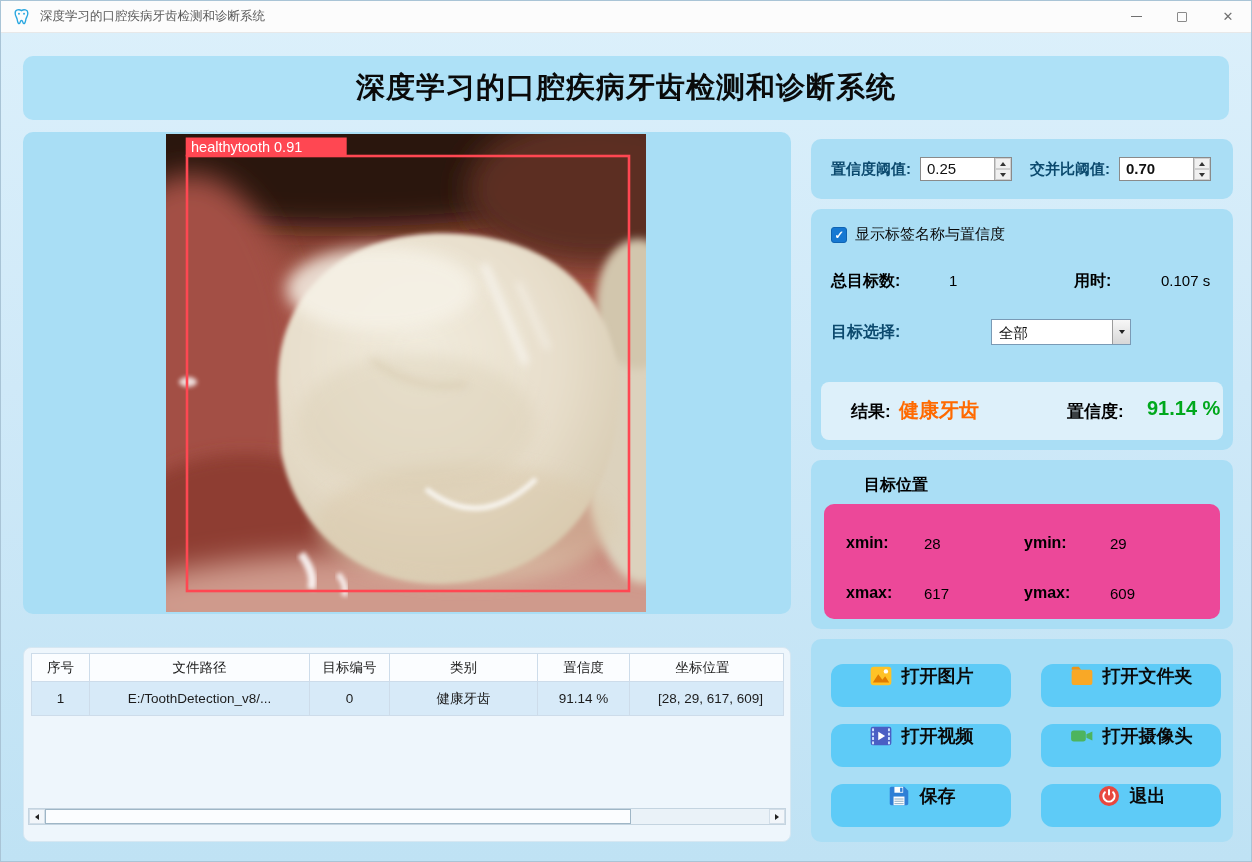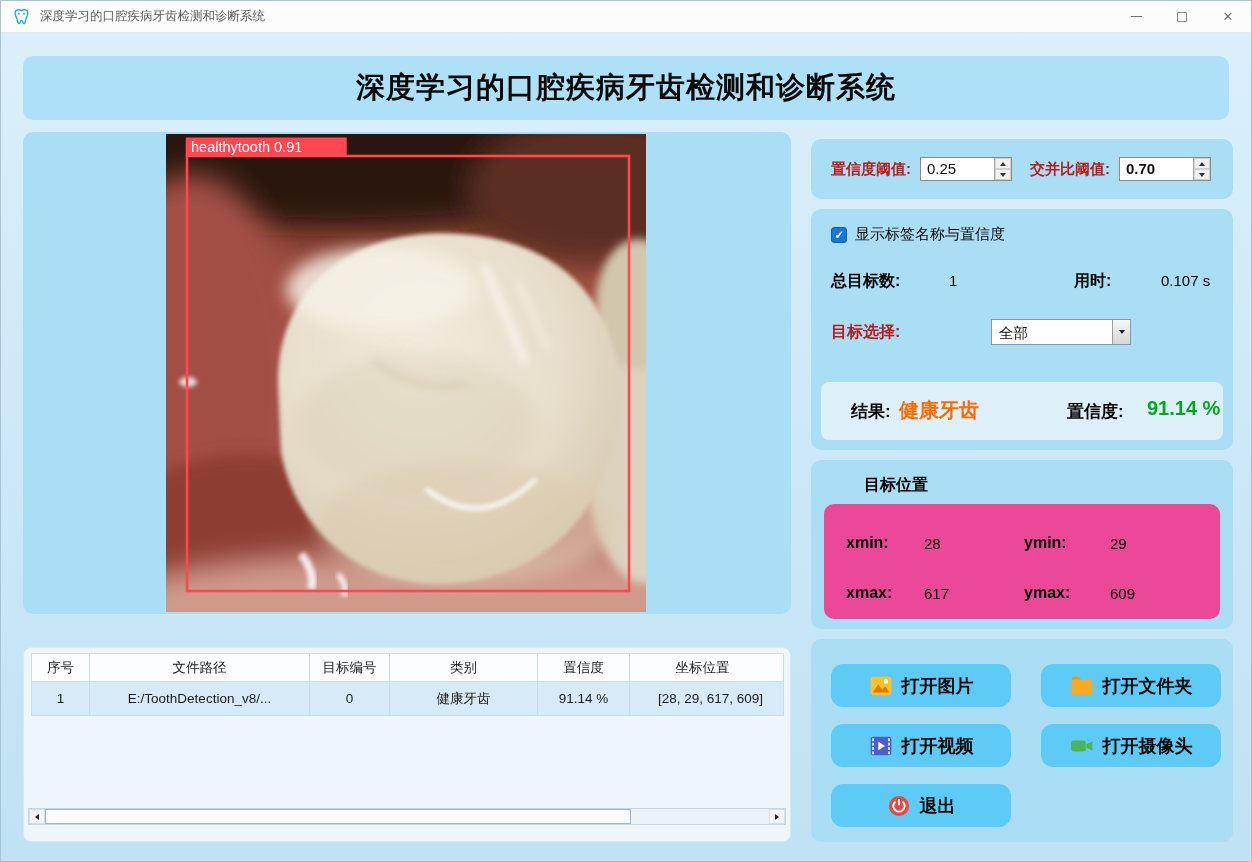--- a/index.html
+++ b/index.html
@@ -26,21 +26,21 @@
   .image-frame svg { display:block; }
 
   
   .rpanel { position:absolute; left:810px; width:422px; background:#aadef5; border-radius:10px; }
   .p-thresholds { top:105px; height:60px; display:flex; align-items:center; }
   .p-detect     { top:175px; height:184px; }
   .p-result     { top:338px; height:78px; }
   .p-position   { top:426px; height:169px; }
   .p-buttons    { top:605px; height:203px; }
 
-  .lbl { font-weight:700; color:#b91c1c; font-size:15px; }
+  .lbl { font-weight:700; color:#0c4a6e; font-size:15px; }
 
   
   .spinbox { display:inline-flex; width:92px; height:24px; background:#fff; border:1px solid #8a8a8a; }
   .spin-value { flex:1; font-size:15px; color:#111; padding:2px 0 0 6px; }
   .spin-btns { width:17px; display:flex; flex-direction:column; border-left:1px solid #aaa; }
   .spin-btn { flex:1; background:#f0f0f0; display:flex; align-items:center; justify-content:center; border:1px solid #cfcfcf; }
   .tri-up   { width:0; height:0; border-left:3.5px solid transparent; border-right:3.5px solid transparent; border-bottom:4.5px solid #333; }
   .tri-down { width:0; height:0; border-left:3.5px solid transparent; border-right:3.5px solid transparent; border-top:4.5px solid #333; }
 
   .p-thresholds .lbl1 { margin-left:20px; }
@@ -77,21 +77,21 @@
   .pos-inner { position:absolute; left:13px; right:13px; top:44px; bottom:10px; background:#ec4899; border-radius:10px;text-align:center; }
   .pos-inner .pl { position:absolute; font-size:16px; font-weight:700; }
   .pos-inner .pv { position:absolute; font-size:15px; }
   .xmin-l { left:22px;  top:30px; }  .xmin-v { left:100px; top:31px; }
   .ymin-l { left:200px; top:30px; }  .ymin-v { left:286px; top:31px; }
   .xmax-l { left:22px;  top:80px; }  .xmax-v { left:100px; top:81px; }
   .ymax-l { left:200px; top:80px; }  .ymax-v { left:286px; top:81px; }
 
   
   .btn-grid { position:absolute; left:20px; right:20px; top:25px; display:grid; grid-template-columns:180px 180px; grid-column-gap:30px; grid-row-gap:17px; justify-content:space-between; }
-  .app-btn { height:43px; background:#5ecbf7; border:none; border-radius:12px; display:flex; align-items:center; justify-content:center; cursor:pointer; }
+  .app-btn { height:43px; background:#5ecbf7; border:none; border-radius:12px; display:flex; align-items:flex-start; justify-content:center; cursor:pointer; }
   .app-btn .b-icon { width:24px; height:24px; margin-right:9px; flex:0 0 auto; }
   .app-btn .b-label { font-size:18px; font-weight:700; color:#0a0a0a; }
 
   
   .table-panel { position:absolute; left:22px; top:613px; width:768px; height:195px; background:#eef6fc; border-radius:8px; border:1px solid #d6e7f2; }
   table.results { border-collapse:collapse; position:absolute; left:7px; top:5px; width:753px; background:#fff; }
   table.results th, table.results td { border:1px solid #cddcea; font-size:13.5px; color:#1c1c1c; }
   table.results th { height:28px; font-weight:400; background:#fbfdff; text-align:center; }
   table.results td { height:34px; background:#d7eaf8; text-align:center; }
   th.col-last { text-align:right; padding-right:8px; }
@@ -300,20 +300,32 @@
         </button>
 
         <button class="app-btn">
           <svg class="b-icon" viewBox="0 0 22 22">
             <rect x="1" y="6" width="13.5" height="10" rx="2.5" fill="#4db45e"></rect>
             <path d="M15 9.5 L20.5 6.8 L20.5 15.2 L15 12.5 Z" fill="#4db45e"></path>
           </svg>
           <span class="b-label">打开摄像头</span>
         </button>
 
+        <button class="app-btn">
+          <svg class="b-icon" viewBox="0 0 22 22">
+            <path d="M2.5 4.2 C2.5 3.3 3.2 2.6 4.1 2.6 L15.8 2.6 L19.5 6.3 L19.5 17.8 C19.5 18.7 18.8 19.4 17.9 19.4 L4.1 19.4 C3.2 19.4 2.5 18.7 2.5 17.8 Z" fill="#2f7fd6"></path>
+            <rect x="6" y="11.5" width="10" height="7.9" fill="#ffffff"></rect>
+            <rect x="6.8" y="13.2" width="8.4" height="1.1" fill="#9db8cc"></rect>
+            <rect x="6.8" y="15.3" width="8.4" height="1.1" fill="#9db8cc"></rect>
+            <rect x="6.8" y="17.4" width="8.4" height="1.1" fill="#9db8cc"></rect>
+            <rect x="6.8" y="2.6" width="8" height="5.4" fill="#ffffff"></rect>
+            <rect x="12" y="3.4" width="2.2" height="3.8" fill="#2f7fd6"></rect>
+          </svg>
+          <span class="b-label">保存</span>
+        </button>
 
         <button class="app-btn">
           <svg class="b-icon" viewBox="0 0 22 22">
             <circle cx="11" cy="11" r="9.2" fill="#e8483f"></circle>
             <path d="M 7.2 7.6 A 5.1 5.1 0 1 0 14.8 7.6" stroke="#ffffff" stroke-width="1.9" fill="none" stroke-linecap="round"></path>
             <rect x="10.1" y="4.6" width="1.8" height="6" rx="0.9" fill="#ffffff"></rect>
           </svg>
           <span class="b-label">退出</span>
         </button>
 

